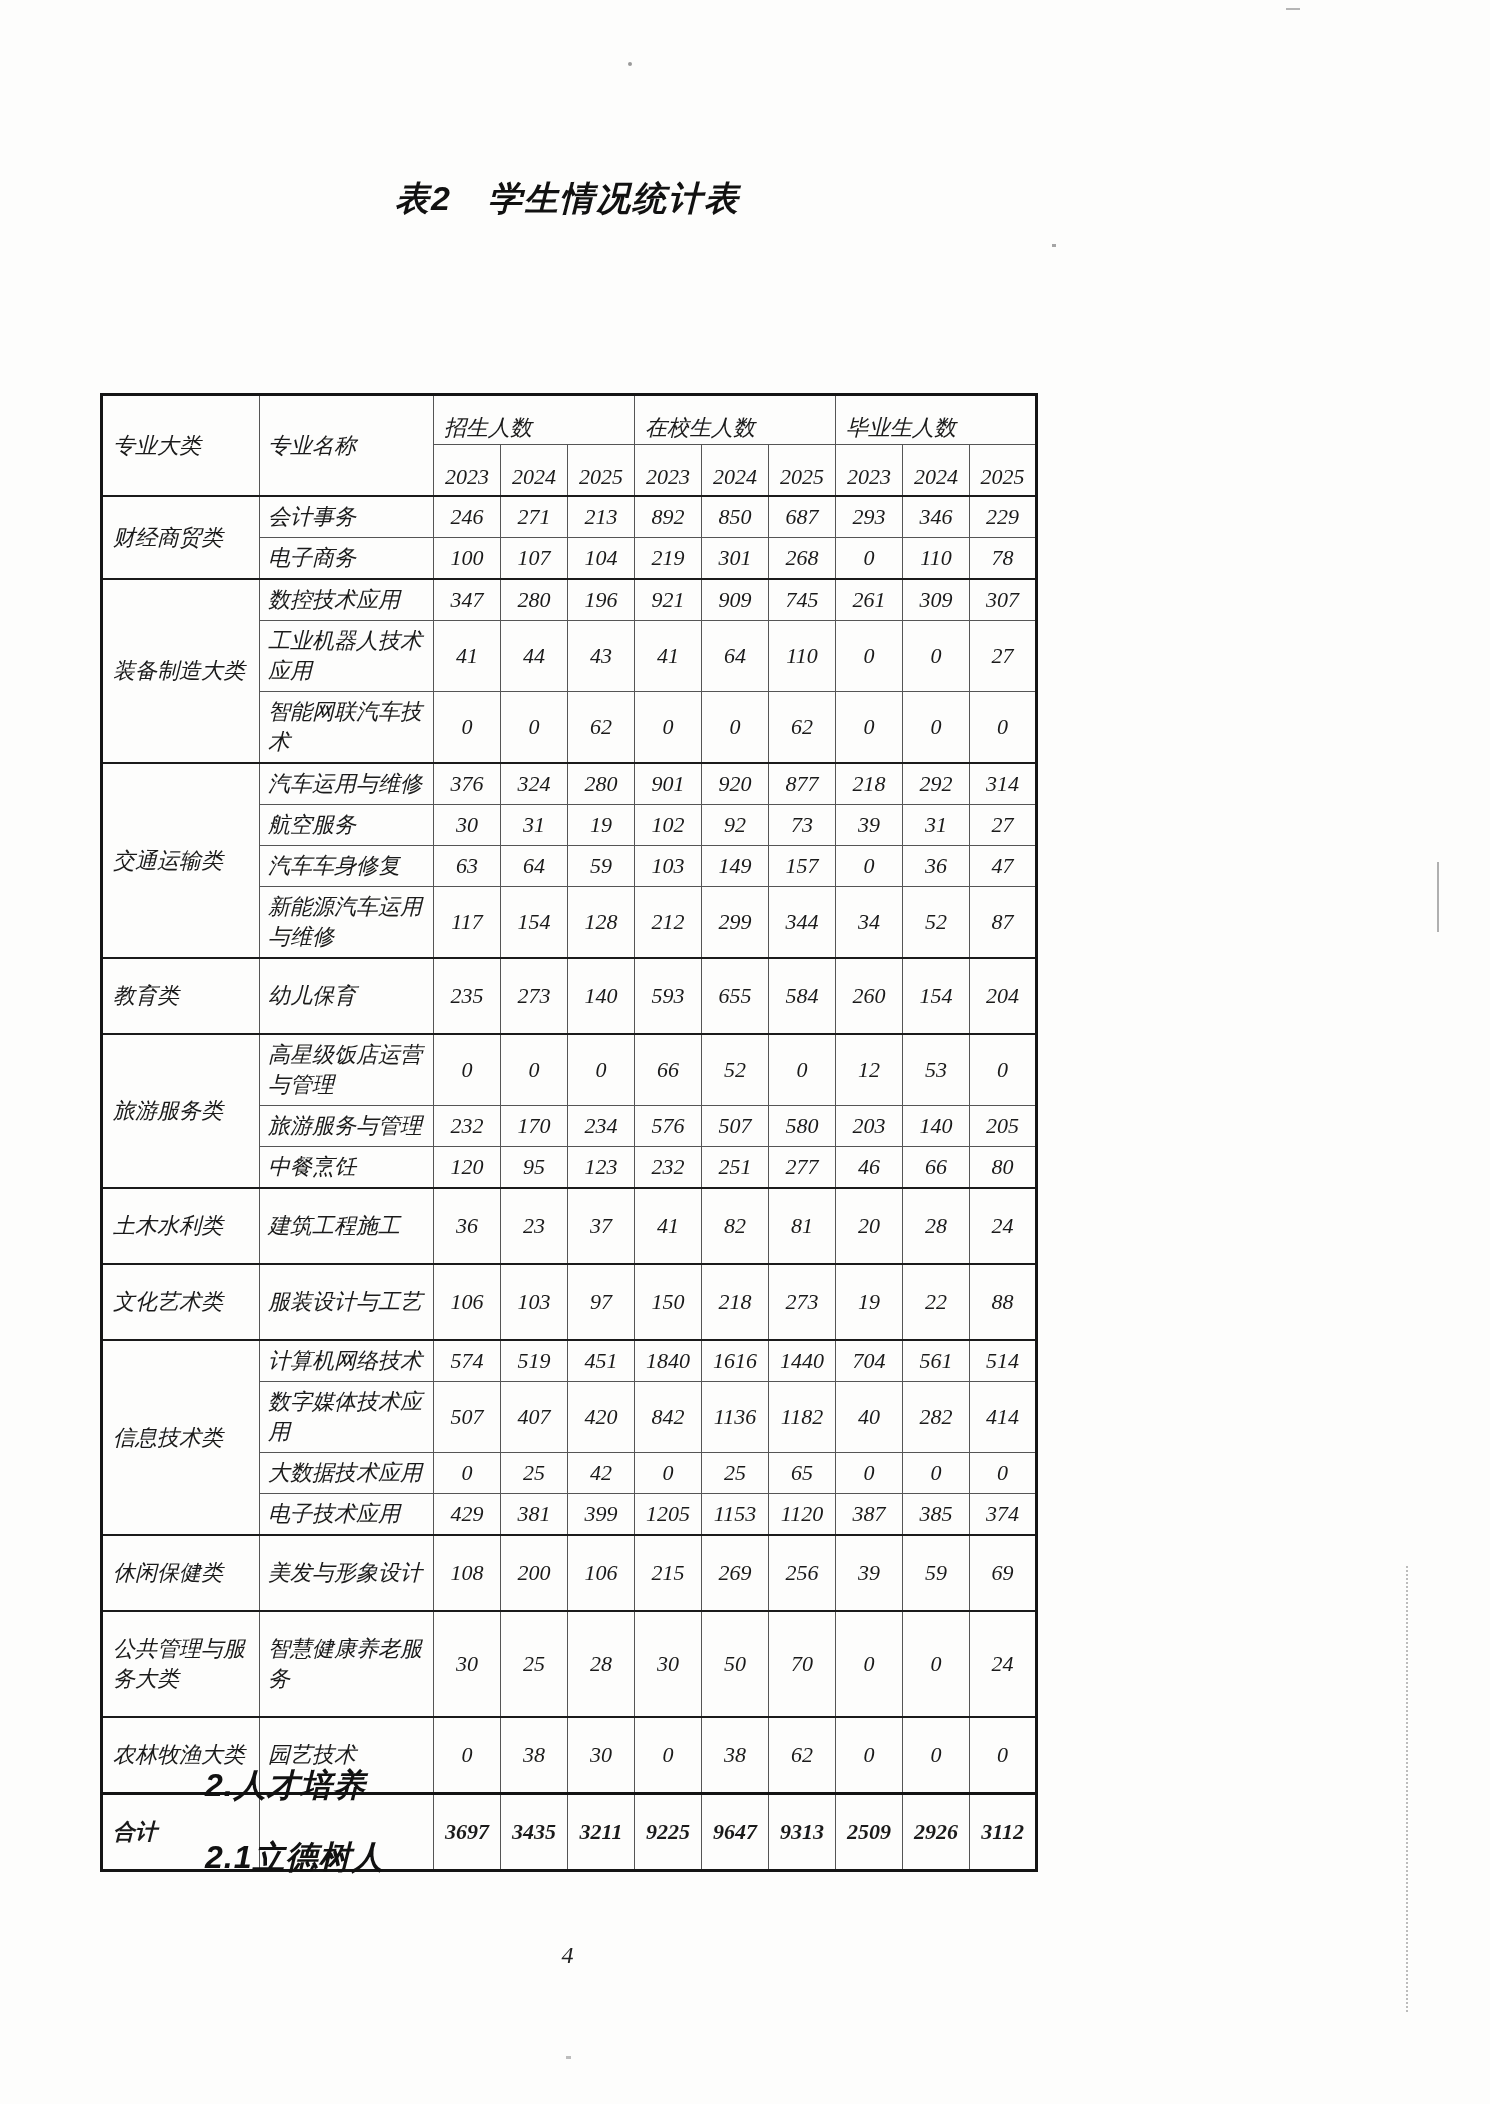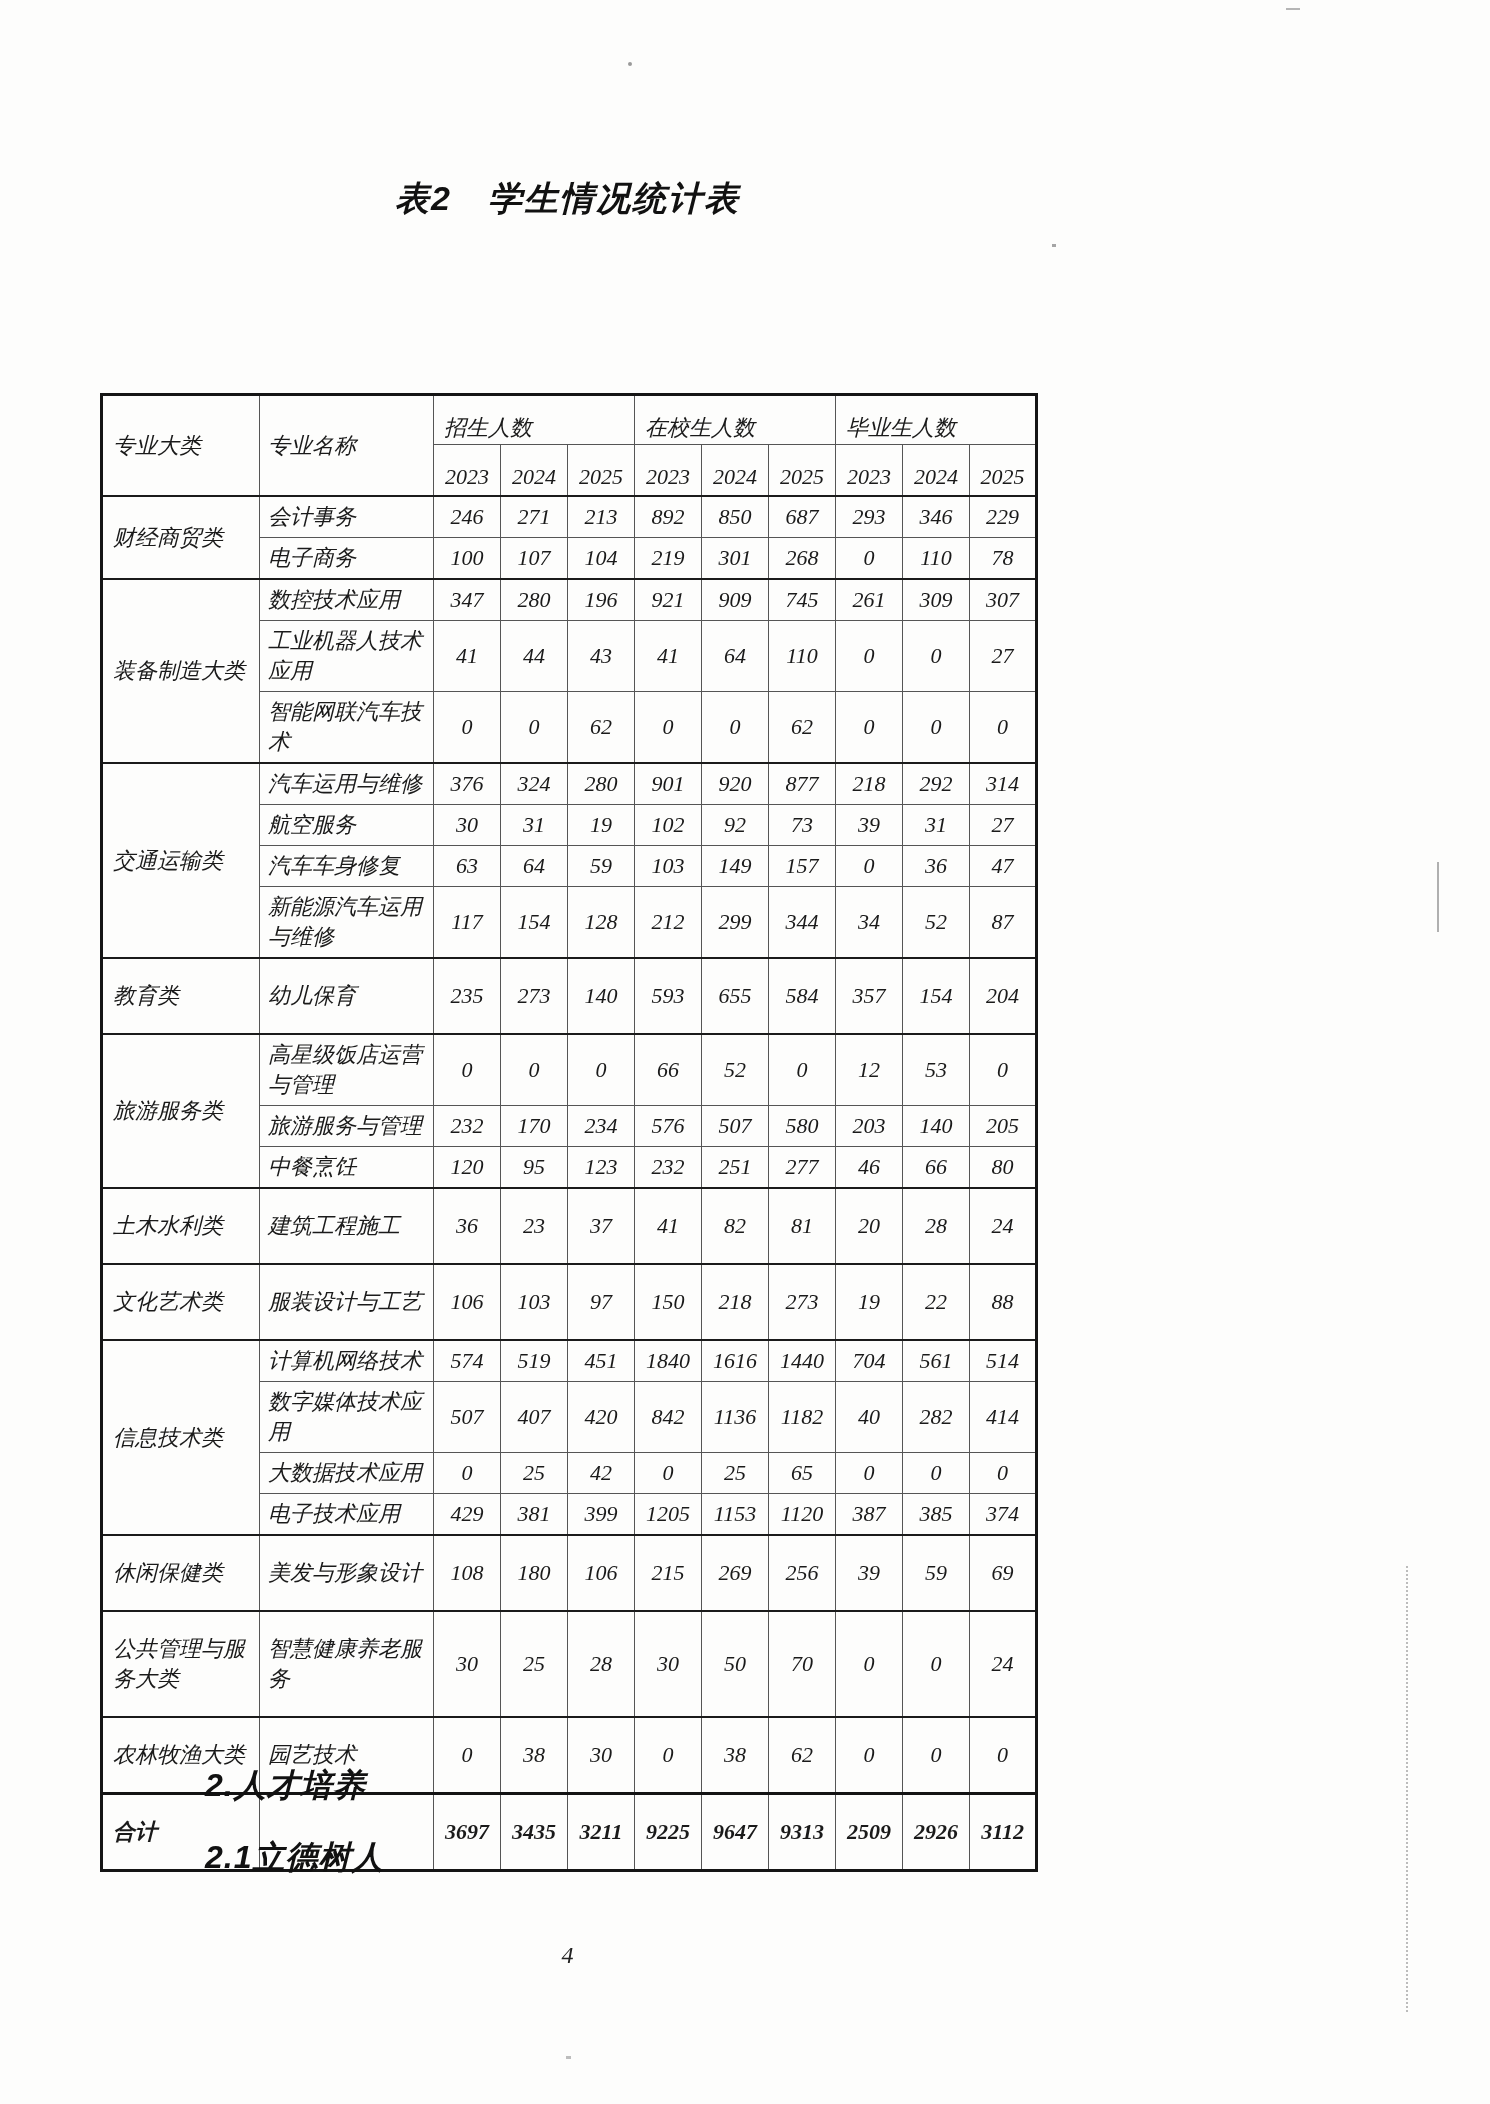--- a/index.html
+++ b/index.html
@@ -264,21 +264,21 @@
         </tr>
         <tr class="group-start">
           <td class="cat-cell" rowspan="1">教育类</td>
           <td class="major-cell">幼儿保育</td>
           <td class="num gcol">235</td>
           <td class="num">273</td>
           <td class="num">140</td>
           <td class="num gcol">593</td>
           <td class="num">655</td>
           <td class="num">584</td>
-          <td class="num gcol">357</td>
+          <td class="num gcol">260</td>
           <td class="num">154</td>
           <td class="num">204</td>
         </tr>
         <tr class="group-start">
           <td class="cat-cell" rowspan="3">旅游服务类</td>
           <td class="major-cell">高星级饭店运营与管理</td>
           <td class="num gcol">0</td>
           <td class="num">0</td>
           <td class="num">0</td>
           <td class="num gcol">66</td>
@@ -384,21 +384,21 @@
           <td class="num">1153</td>
           <td class="num">1120</td>
           <td class="num gcol">387</td>
           <td class="num">385</td>
           <td class="num">374</td>
         </tr>
         <tr class="group-start">
           <td class="cat-cell" rowspan="1">休闲保健类</td>
           <td class="major-cell">美发与形象设计</td>
           <td class="num gcol">108</td>
-          <td class="num">180</td>
+          <td class="num">200</td>
           <td class="num">106</td>
           <td class="num gcol">215</td>
           <td class="num">269</td>
           <td class="num">256</td>
           <td class="num gcol">39</td>
           <td class="num">59</td>
           <td class="num">69</td>
         </tr>
         <tr class="group-start">
           <td class="cat-cell" rowspan="1">公共管理与服务大类</td>

